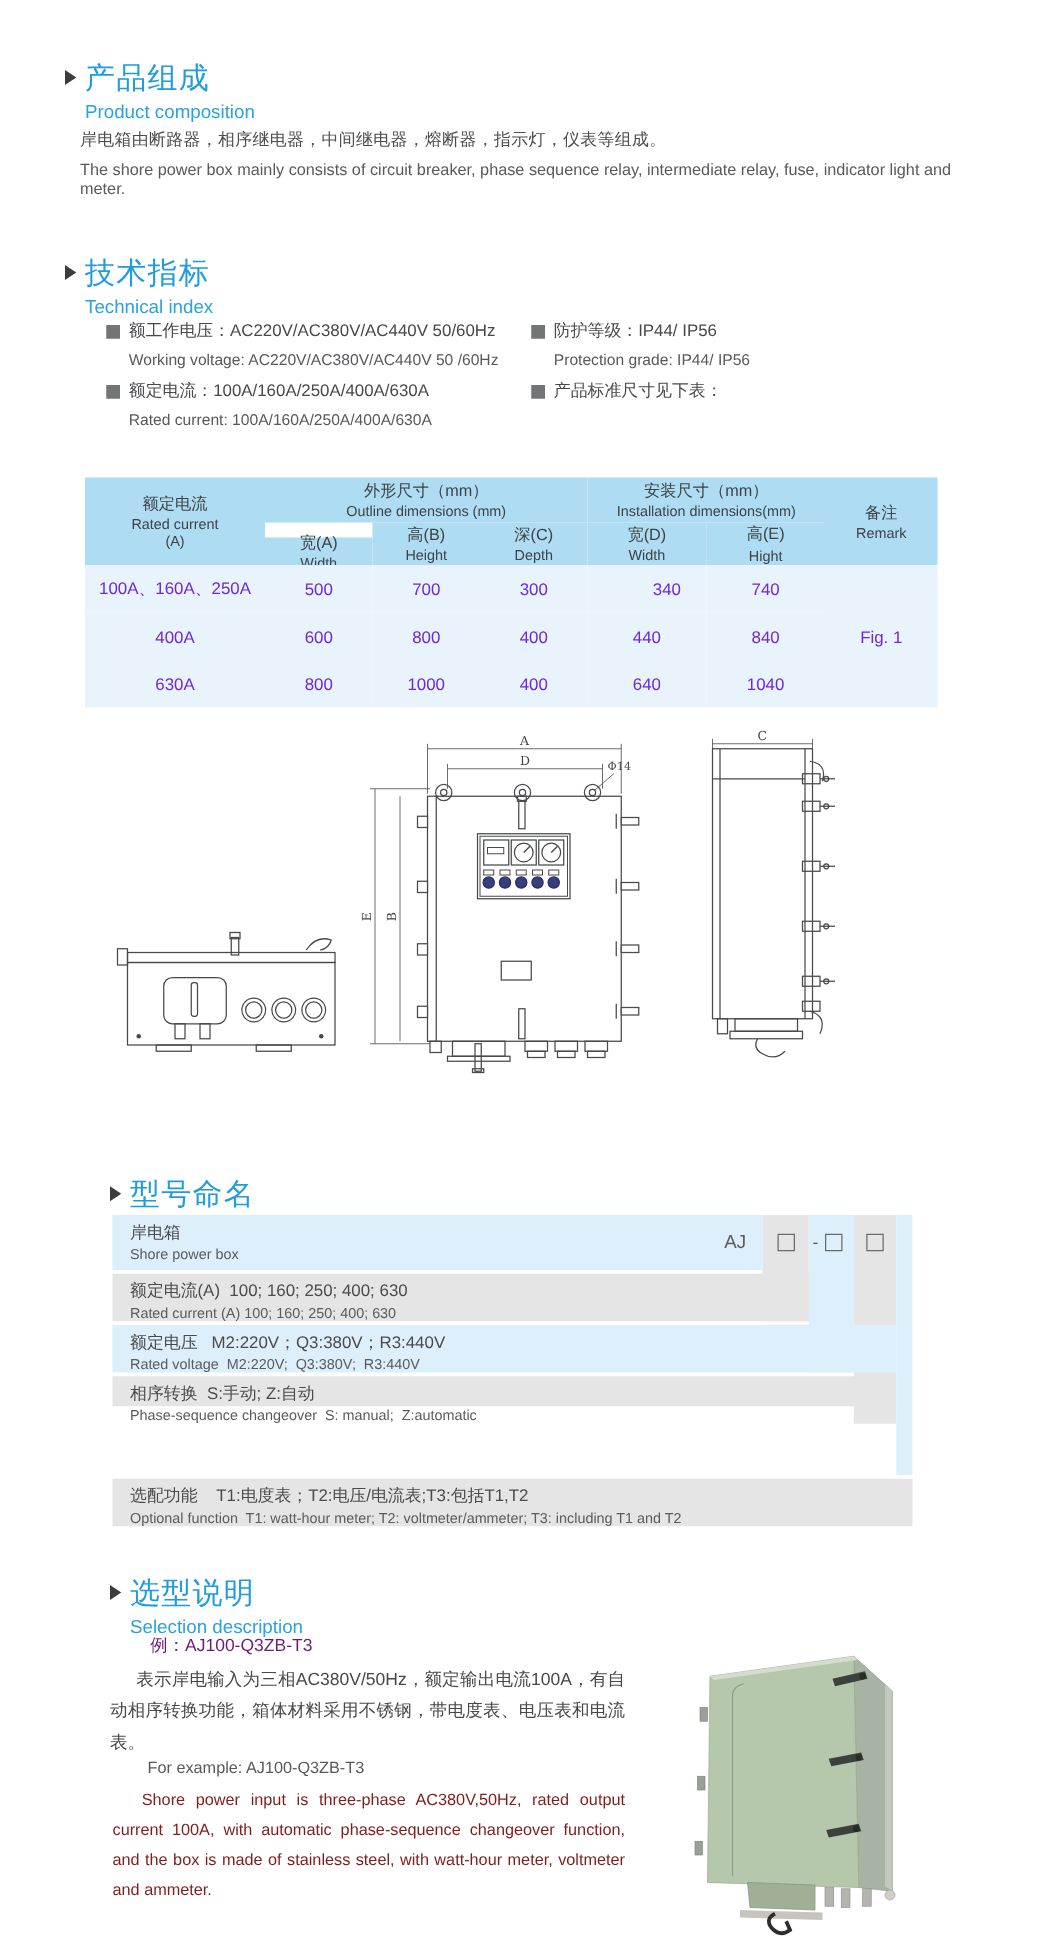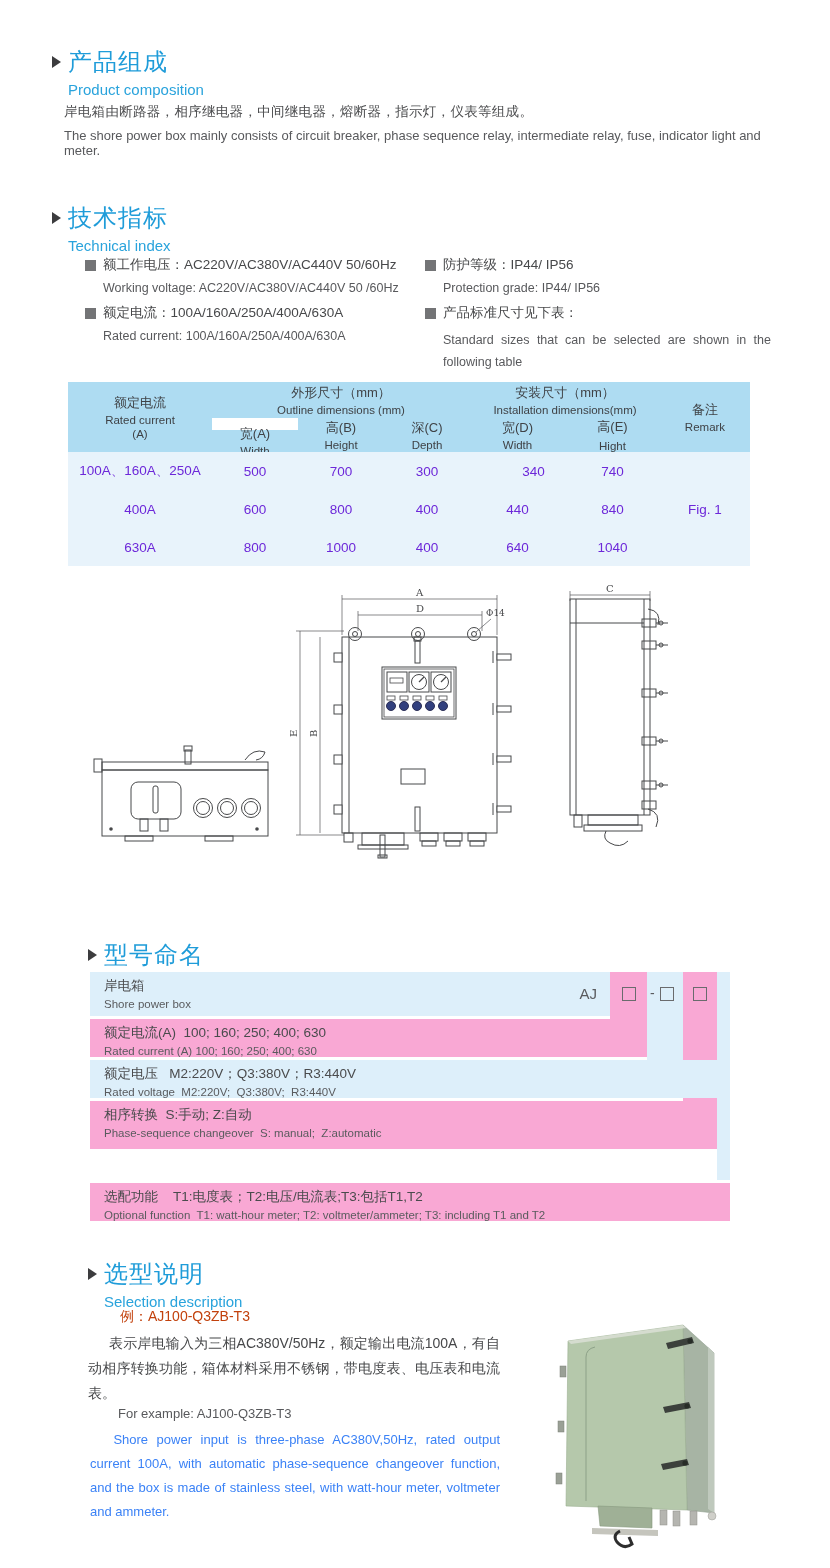--- a/index.html
+++ b/index.html
@@ -29,30 +29,30 @@
   .cell{display:flex;flex-direction:column;align-items:center;justify-content:center;text-align:center;}
   .hd{background:#aedcf2;color:#3f4246;}
   .bd{background:#e8f3fb;color:#6d28d9;font-size:13.5px;}
   .hd .cn{font-size:13px;}
   .hd .en{font-size:11.5px;margin-top:2px;}
   
   #model-block{position:absolute;left:90px;top:972px;width:640px;height:249px;}
   .m-strip{position:absolute;top:0;}
   .m-row{position:absolute;left:0;box-sizing:border-box;padding:5px 0 0 14px;}
   .blue{background:#ddeffa;}
-  .grey{background:#f9a8d4;}
+  .grey{background:#e5e5e5;}
   .m-cn{font-size:13.5px;color:#4a4b4d;white-space:pre-wrap;}
   .m-en{font-size:11.5px;color:#5a5b5e;margin-top:3px;white-space:pre-wrap;}
   .m-prefix{position:absolute;top:13px;right:13px;font-size:15px;color:#5a5b5e;}
   .m-box{position:absolute;width:12px;height:12px;border:1.5px solid #6a6b6d;background:transparent;}
   .m-dash{position:absolute;font-size:14px;color:#5a5b5e;}
   
-  .sel-example{font-size:14px;color:#c2410c;}
+  .sel-example{font-size:14px;color:#701a75;}
   .sel-cn{font-size:14px;line-height:25px;color:#47484a;text-indent:1.5em;}
-  .sel-en{font-size:13px;line-height:24px;color:#3b82f6;text-indent:1.8em;}
+  .sel-en{font-size:13px;line-height:24px;color:#7f1d1d;text-indent:1.8em;}
   svg{display:block;}
   svg text{font-family:"DejaVu Serif",serif;}
 </style>
 </head>
 <body>
 
 <div class="abs" style="left:52px;top:46px;">
   <div class="head-row">
     <span class="tri"></span>
     <span class="h-cn">产品组成</span>
@@ -89,21 +89,20 @@
       <span class="sq"></span>
       <span>防护等级：IP44/ IP56</span>
     </div>
   <div class="spec-en">Protection grade: IP44/ IP56</div>
 </div>
 <div class="abs" style="left:425px;top:304px;width:345px;">
   <div class="spec-cn">
       <span class="sq"></span>
       <span>产品标准尺寸见下表：</span>
     </div>
-  <div class="spec-en just" style="width:328px;line-height:22px;">Standard sizes that can be selected are shown in the following table</div>
 </div>
 
 <div class="dim-grid">
   <div class="cell hd" style="grid-column:1;grid-row:1/3;">
     <span class="cn">额定电流</span>
     <span class="en">Rated current</span>
     <span class="en">(A)</span>
   </div>
   <div class="cell hd" style="grid-column:2/5;grid-row:1;">
     <span class="cn">外形尺寸（mm）</span>
@@ -337,21 +336,21 @@
     <div class="m-prefix">AJ</div>
   </div>
   <div class="m-row grey" style="top:47px;height:38px;width:557px;">
     <div class="m-cn">额定电流(A)  100; 160; 250; 400; 630</div>
     <div class="m-en">Rated current (A) 100; 160; 250; 400; 630</div>
   </div>
   <div class="m-row blue" style="top:88px;height:38px;width:627px;">
     <div class="m-cn">额定电压   M2:220V；Q3:380V；R3:440V</div>
     <div class="m-en">Rated voltage  M2:220V;  Q3:380V;  R3:440V</div>
   </div>
-  <div class="m-row grey" style="top:129px;height:48px;width:627px;">
+  <div class="m-row grey" style="top:129px;height:24px;width:627px;">
     <div class="m-cn">相序转换  S:手动; Z:自动</div>
     <div class="m-en">Phase-sequence changeover  S: manual;  Z:automatic</div>
   </div>
   <div class="m-row grey" style="top:211px;height:38px;width:640px;">
     <div class="m-cn">选配功能    T1:电度表；T2:电压/电流表;T3:包括T1,T2</div>
     <div class="m-en">Optional function  T1: watt-hour meter; T2: voltmeter/ammeter; T3: including T1 and T2</div>
   </div>
 
   <span class="m-box" style="left:532px;top:15px;"></span>
   <span class="m-dash" style="left:560px;top:13px;">-</span>

